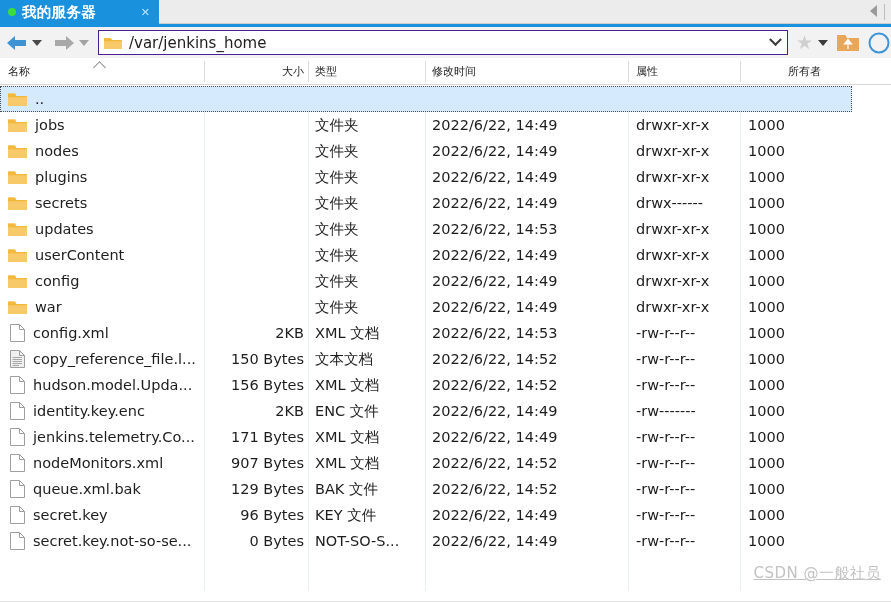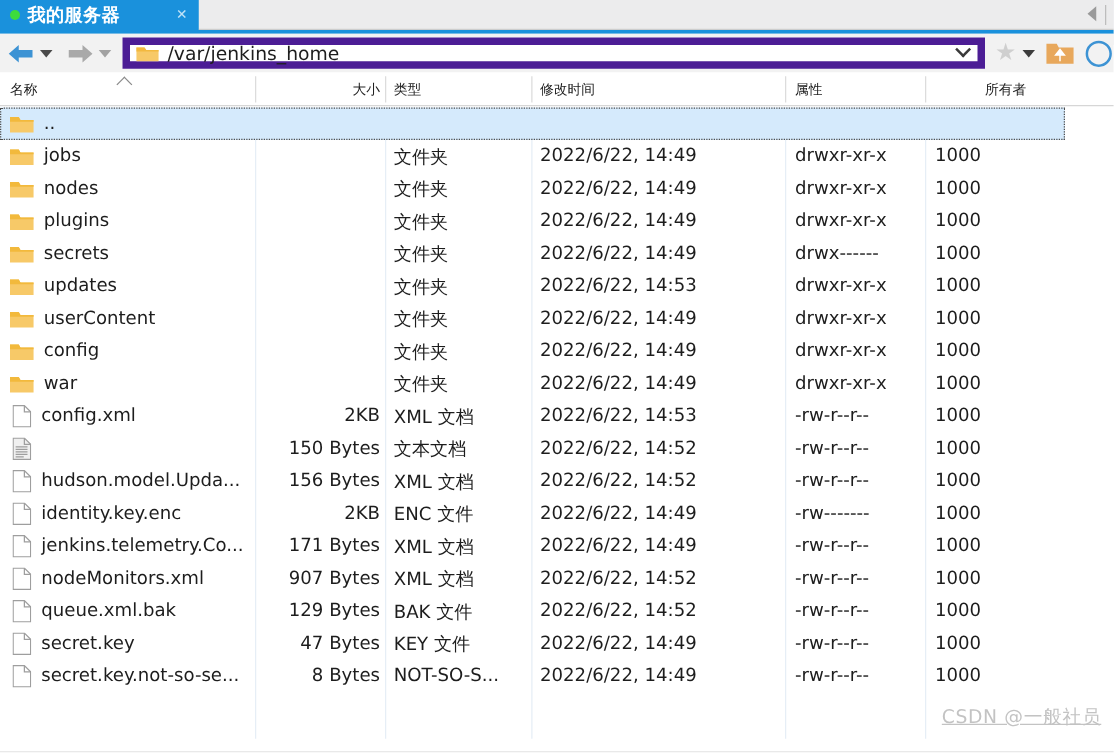--- a/index.html
+++ b/index.html
@@ -65,21 +65,21 @@
   .arrow-back svg, .arrow-fwd svg { display: block; }
   .caret {
     width: 0; height: 0; margin: 0 5px 0 4px;
     border-left: 5px solid transparent; border-right: 5px solid transparent;
     border-top: 6px solid #4a4a4a;
   }
   .caret.dim { border-top-color: #a2a2a2; }
 
   .addr {
     position: relative; margin-left: 4px; height: 25px; width: 697px;
-    background: #ffffff; border: 6px solid #4c1d95;
+    background: #ffffff; border: 1px solid #4c1d95;
     display: flex; align-items: center; padding-left: 5px;
   }
   .addr-folder { width: 18px; height: 14px; position: relative; flex: 0 0 auto; }
   .addr-path {
     font-size: 15px; color: #1d1d1d; margin-left: 7px;
     font-family: "DejaVu Sans", sans-serif; white-space: nowrap;
   }
   .addr-chevron {
     margin-left: auto; margin-right: 7px;
     width: 9px; height: 9px; border-right: 2px solid #3a3a3a; border-bottom: 2px solid #3a3a3a;
@@ -397,20 +397,21 @@
                 <path d="M0.5 0.5 L9.5 0.5 L14.5 5.5 L14.5 17.5 L0.5 17.5 Z" fill="#f0f0f0" stroke="#9e9e9e"></path>
                 <path d="M9.5 0.5 L9.5 5.5 L14.5 5.5" fill="none" stroke="#9e9e9e"></path>
                 <g stroke="#9e9e9e" stroke-width="0.9">
                   <line x1="2.5" y1="7.5" x2="12" y2="7.5"></line>
                   <line x1="2.5" y1="9.5" x2="12" y2="9.5"></line>
                   <line x1="2.5" y1="11.5" x2="12" y2="11.5"></line>
                   <line x1="2.5" y1="13.5" x2="12" y2="13.5"></line>
                   <line x1="2.5" y1="15.5" x2="9" y2="15.5"></line>
                 </g>
               </svg></span>
+            <span class="name-txt">copy_reference_file.l...</span>
           </div>
           <div class="c c-size">150 Bytes</div>
           <div class="c c-type">文本文档</div>
           <div class="c c-time">2022/6/22, 14:52</div>
           <div class="c c-attr">-rw-r--r--</div>
           <div class="c c-owner">1000</div>
         </div>
         <div class="row">
           <div class="c c-name">
             <span class="ico-file"><svg width="15" height="18" viewBox="0 0 15 18">
@@ -482,35 +483,35 @@
           <div class="c c-owner">1000</div>
         </div>
         <div class="row">
           <div class="c c-name">
             <span class="ico-file"><svg width="15" height="18" viewBox="0 0 15 18">
                 <path d="M0.5 0.5 L9.5 0.5 L14.5 5.5 L14.5 17.5 L0.5 17.5 Z" fill="#ffffff" stroke="#9e9e9e"></path>
                 <path d="M9.5 0.5 L9.5 5.5 L14.5 5.5" fill="none" stroke="#9e9e9e"></path>
               </svg></span>
             <span class="name-txt">secret.key</span>
           </div>
-          <div class="c c-size">47 Bytes</div>
+          <div class="c c-size">96 Bytes</div>
           <div class="c c-type">KEY 文件</div>
           <div class="c c-time">2022/6/22, 14:49</div>
           <div class="c c-attr">-rw-r--r--</div>
           <div class="c c-owner">1000</div>
         </div>
         <div class="row">
           <div class="c c-name">
             <span class="ico-file"><svg width="15" height="18" viewBox="0 0 15 18">
                 <path d="M0.5 0.5 L9.5 0.5 L14.5 5.5 L14.5 17.5 L0.5 17.5 Z" fill="#ffffff" stroke="#9e9e9e"></path>
                 <path d="M9.5 0.5 L9.5 5.5 L14.5 5.5" fill="none" stroke="#9e9e9e"></path>
               </svg></span>
             <span class="name-txt">secret.key.not-so-se...</span>
           </div>
-          <div class="c c-size">8 Bytes</div>
+          <div class="c c-size">0 Bytes</div>
           <div class="c c-type">NOT-SO-S...</div>
           <div class="c c-time">2022/6/22, 14:49</div>
           <div class="c c-attr">-rw-r--r--</div>
           <div class="c c-owner">1000</div>
         </div>
       </div>
   </div>
 
   <div class="watermark">CSDN @一般社员</div>
   <div class="bottom-edge"></div>

